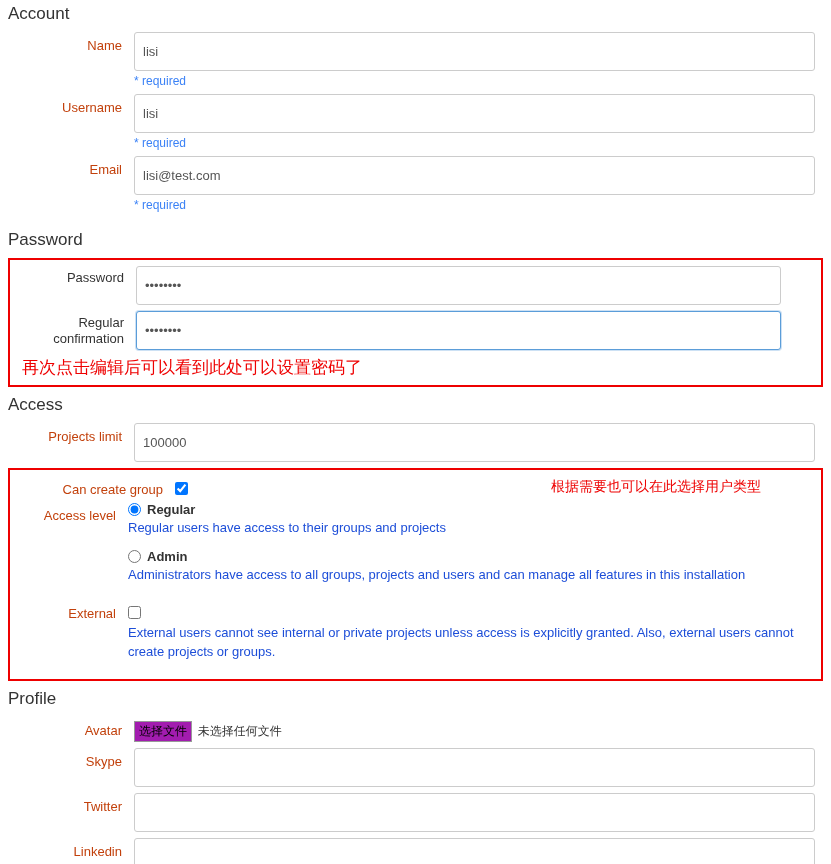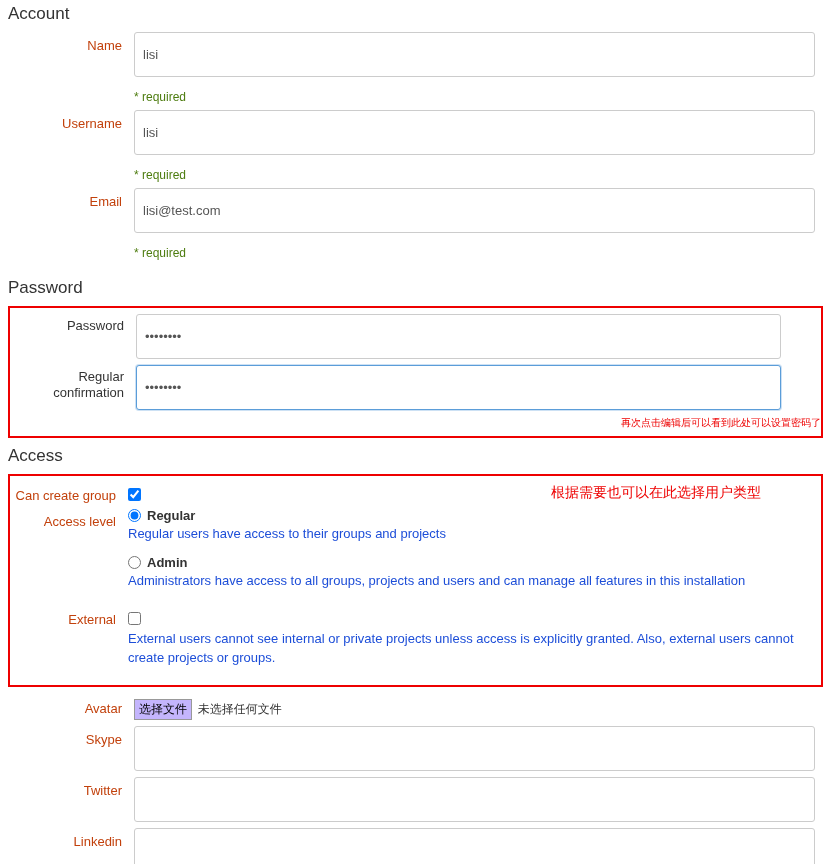--- a/index.html
+++ b/index.html
@@ -33,49 +33,49 @@
       font-size: 13px;
       color: #c2410c;
       flex-shrink: 0;
     }
     .form-control-wrap {
       flex: 1;
       padding-right: 8px;
     }
     .form-control {
       width: 100%;
-      height: 45px;
+      height: 39px;
       border: 1px solid #ccc;
       border-radius: 3px;
       padding: 4px 8px;
       font-size: 13px;
       color: #555;
       background: #fff;
     }
     .form-control.focused {
       border-color: #5b9dd9;
       box-shadow: 0 0 0 1px rgba(91,157,217,0.3);
     }
     .help-text {
-      color: #4d7c0f;
+      color: #3b82f6;
       font-size: 12px;
-      margin-top: 13px;
+      margin-top: 3px;
     }
     .red-box {
       border: 2px solid #e00;
       margin: 4px 8px 8px 8px;
       padding: 6px 0;
     }
     .red-box-inner {
       padding: 0 40px 0 40px;
     }
     .annotation-text {
       color: #e00;
-      font-size: 10px;
-      text-align: right;
+      font-size: 17px;
+      text-align: left;
       margin-top: 6px;
       font-family: "SimSun", "Microsoft YaHei", sans-serif;
       padding-left: 12px;
     }
     .annotation-text-right {
       color: #e00;
       font-size: 14px;
       text-align: right;
       padding-right: 60px;
       font-family: "SimSun", "Microsoft YaHei", sans-serif;
@@ -96,21 +96,21 @@
       color: #1d4ed8;
       font-size: 13px;
       margin: 2px 0 12px 0;
       line-height: 1.4;
     }
     .checkbox-sm {
       margin-top: 6px;
     }
     .file-btn {
       border: 1px solid #999;
-      background: #c4b5fd;
+      background: #a21caf;
       font-size: 12px;
       padding: 1px 4px;
       font-family: "SimSun", sans-serif;
     }
     .file-status {
       font-size: 12px;
       color: #333;
       margin-left: 2px;
     }
     .button-row {
@@ -207,24 +207,30 @@
         <input type="password" class="form-control focused" value="••••••••" style="">
       </div>
     </div>
   </div>
   <div class="annotation-text">再次点击编辑后可以看到此处可以设置密码了</div>
 </div>
 
 <div class="form-section" style="padding-bottom:0;">
   <h2 class="section-title">Access</h2>
 
+  <div class="form-row">
+    <label class="form-label">Projects limit</label>
+    <div class="form-control-wrap">
+      <input type="text" class="form-control" value="100000" style="">
+    </div>
+  </div>
 </div>
 
 <div class="red-box access-red-box" style="padding:6px 0 6px 0;">
-  <div style="display:flex;">
+  <div style="display:flex;margin-left:47px;">
     <div style="flex:1;">
       <div class="form-row">
         <label class="form-label" style="width:118px;">Can create group</label>
         <div class="form-control-wrap">
           <input type="checkbox" class="checkbox-sm" checked="" style="">
         </div>
       </div>
     </div>
     <div class="annotation-text-right" style="flex:1; padding-top:2px;">根据需要也可以在此选择用户类型</div>
   </div>
@@ -249,20 +255,21 @@
   <div class="form-row" style="margin-bottom:0;">
     <label class="form-label" style="width:118px;">External</label>
     <div class="form-control-wrap">
       <input type="checkbox" class="checkbox-sm" style="">
       <div class="desc-text" style="">External users cannot see internal or private projects unless access is explicitly granted. Also, external users cannot create projects or groups.</div>
     </div>
   </div>
 </div>
 
 <div class="form-section">
+  <h2 class="section-title">Profile</h2>
 
   <div class="form-row">
     <label class="form-label">Avatar</label>
     <div class="form-control-wrap" style="padding-top:4px;">
       <button class="file-btn">选择文件</button>
       <span class="file-status">未选择任何文件</span>
     </div>
   </div>
 
   <div class="form-row">

